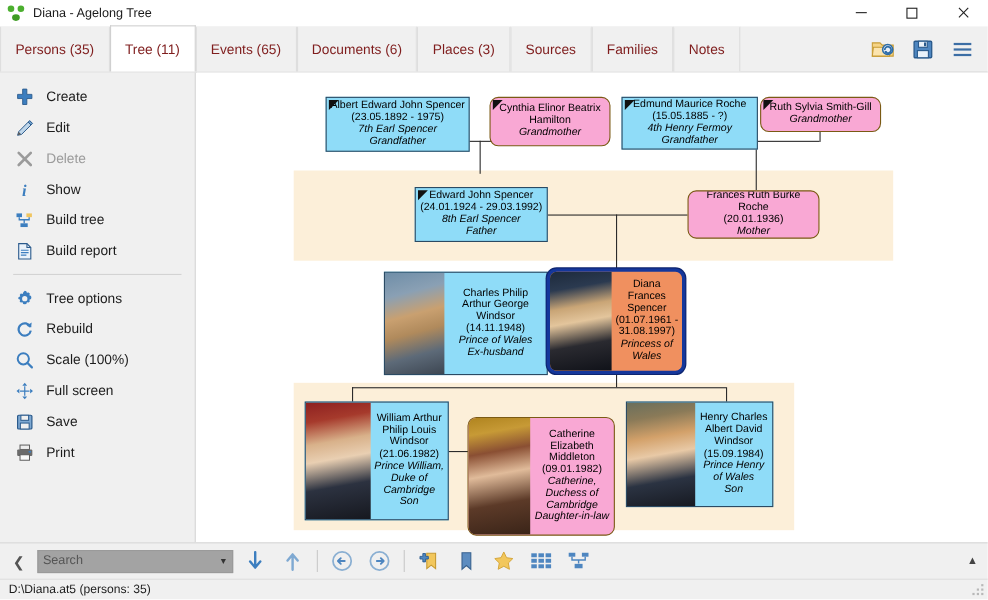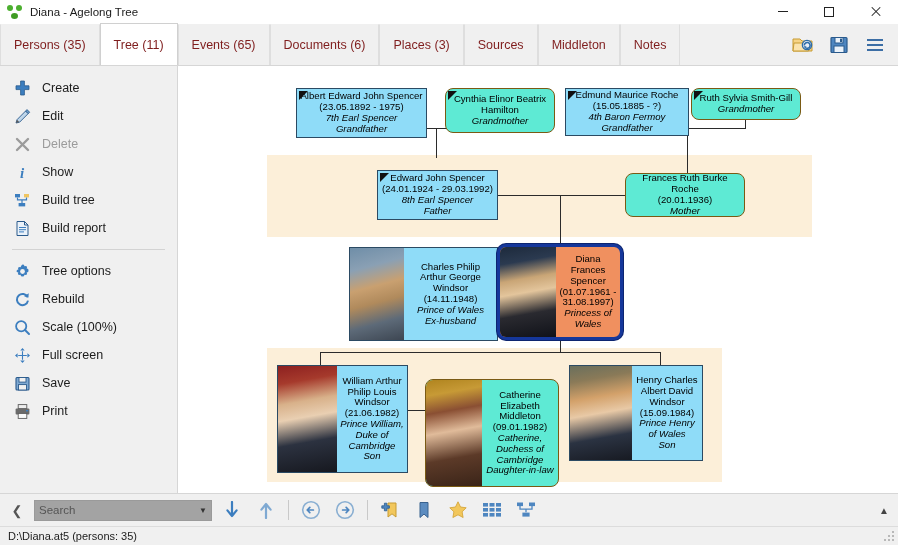--- a/index.html
+++ b/index.html
@@ -78,21 +78,21 @@
   .canvas {
     position:absolute; top:66px; left:179px; width:719px; height:427px;
     background:#ffffff; overflow:hidden;
   }
   .group-band { position:absolute; background:#FCEFD9; }
 
   .node {
     position:absolute; display:flex; align-items:stretch;
     border:1px solid #3b3b3b; background:#8FDCF8; overflow:hidden;
   }
-  .node.female { background:#5eead4; border:1px solid #7a5a14; border-radius:8px; }
+  .node.female { background:#f9a8d4; border:1px solid #7a5a14; border-radius:8px; }
   .node.male { background:#8FDCF8; border:1px solid #2b4a63; border-radius:0; }
   .node.selected {
     border:3px solid #15379B; border-radius:9px; background:#F0905F;
     box-shadow:0 0 0 1px #0d2570;
   }
   .node .photo { flex:0 0 auto; background-size:cover; background-position:center top; }
   .node .txt {
     flex:1; padding:2px 3px 2px 3px; text-align:center;
     font-size:9.6px; line-height:10.8px; color:#000;
     display:flex; flex-direction:column; justify-content:center;
@@ -164,21 +164,21 @@
     </div>
   </div>
 
   <div class="tabstrip">
     <div class="tab">Persons (35)</div>
     <div class="tab active">Tree (11)</div>
     <div class="tab">Events (65)</div>
     <div class="tab">Documents (6)</div>
     <div class="tab">Places (3)</div>
     <div class="tab">Sources</div>
-    <div class="tab">Middleton</div>
+    <div class="tab">Families</div>
     <div class="tab">Notes</div>
 
     <div class="tab-tools">
       <div class="ticon">
         <svg width="22" height="20" viewBox="0 0 22 20">
           <path d="M1 4h7l2 2h10v10H1z" fill="#F6D487" stroke="#C79B33" stroke-width="1"></path>
           <path d="M2 8h17l-2.5 8H1z" fill="#FBE4AE" stroke="#C79B33" stroke-width="1"></path>
           <circle cx="15" cy="10" r="4.6" fill="#E8EEF6" stroke="#2D6CA8" stroke-width="1.4"></circle>
           <path d="M12.3 10.4a2.9 2.9 0 1 1 .9 2.1" fill="none" stroke="#2D6CA8" stroke-width="1.6"></path>
           <path d="M12.7 13.6l-.6-2.5 2.5.5z" fill="#2D6CA8"></path>
@@ -374,21 +374,21 @@
         <div class="nm">Cynthia Elinor Beatrix Hamilton</div>
         <div class="rel">Grandmother</div>
       </div>
     </div>
 
     <div class="node male" style="left:386px; top:22px; width:124px; height:48px;">
       <span class="corner-mark"></span>
       <div class="txt">
         <div class="nm">Edmund Maurice Roche</div>
         <div class="dt">(15.05.1885 - ?)</div>
-        <div class="ttl">4th Baron Fermoy</div>
+        <div class="ttl">4th Henry Fermoy</div>
         <div class="rel">Grandfather</div>
       </div>
     </div>
 
     <div class="node female" style="left:512px; top:22px; width:110px; height:32px;">
       <span class="corner-mark"></span>
       <div class="txt">
         <div class="nm">Ruth Sylvia Smith-Gill</div>
         <div class="rel">Grandmother</div>
       </div>

